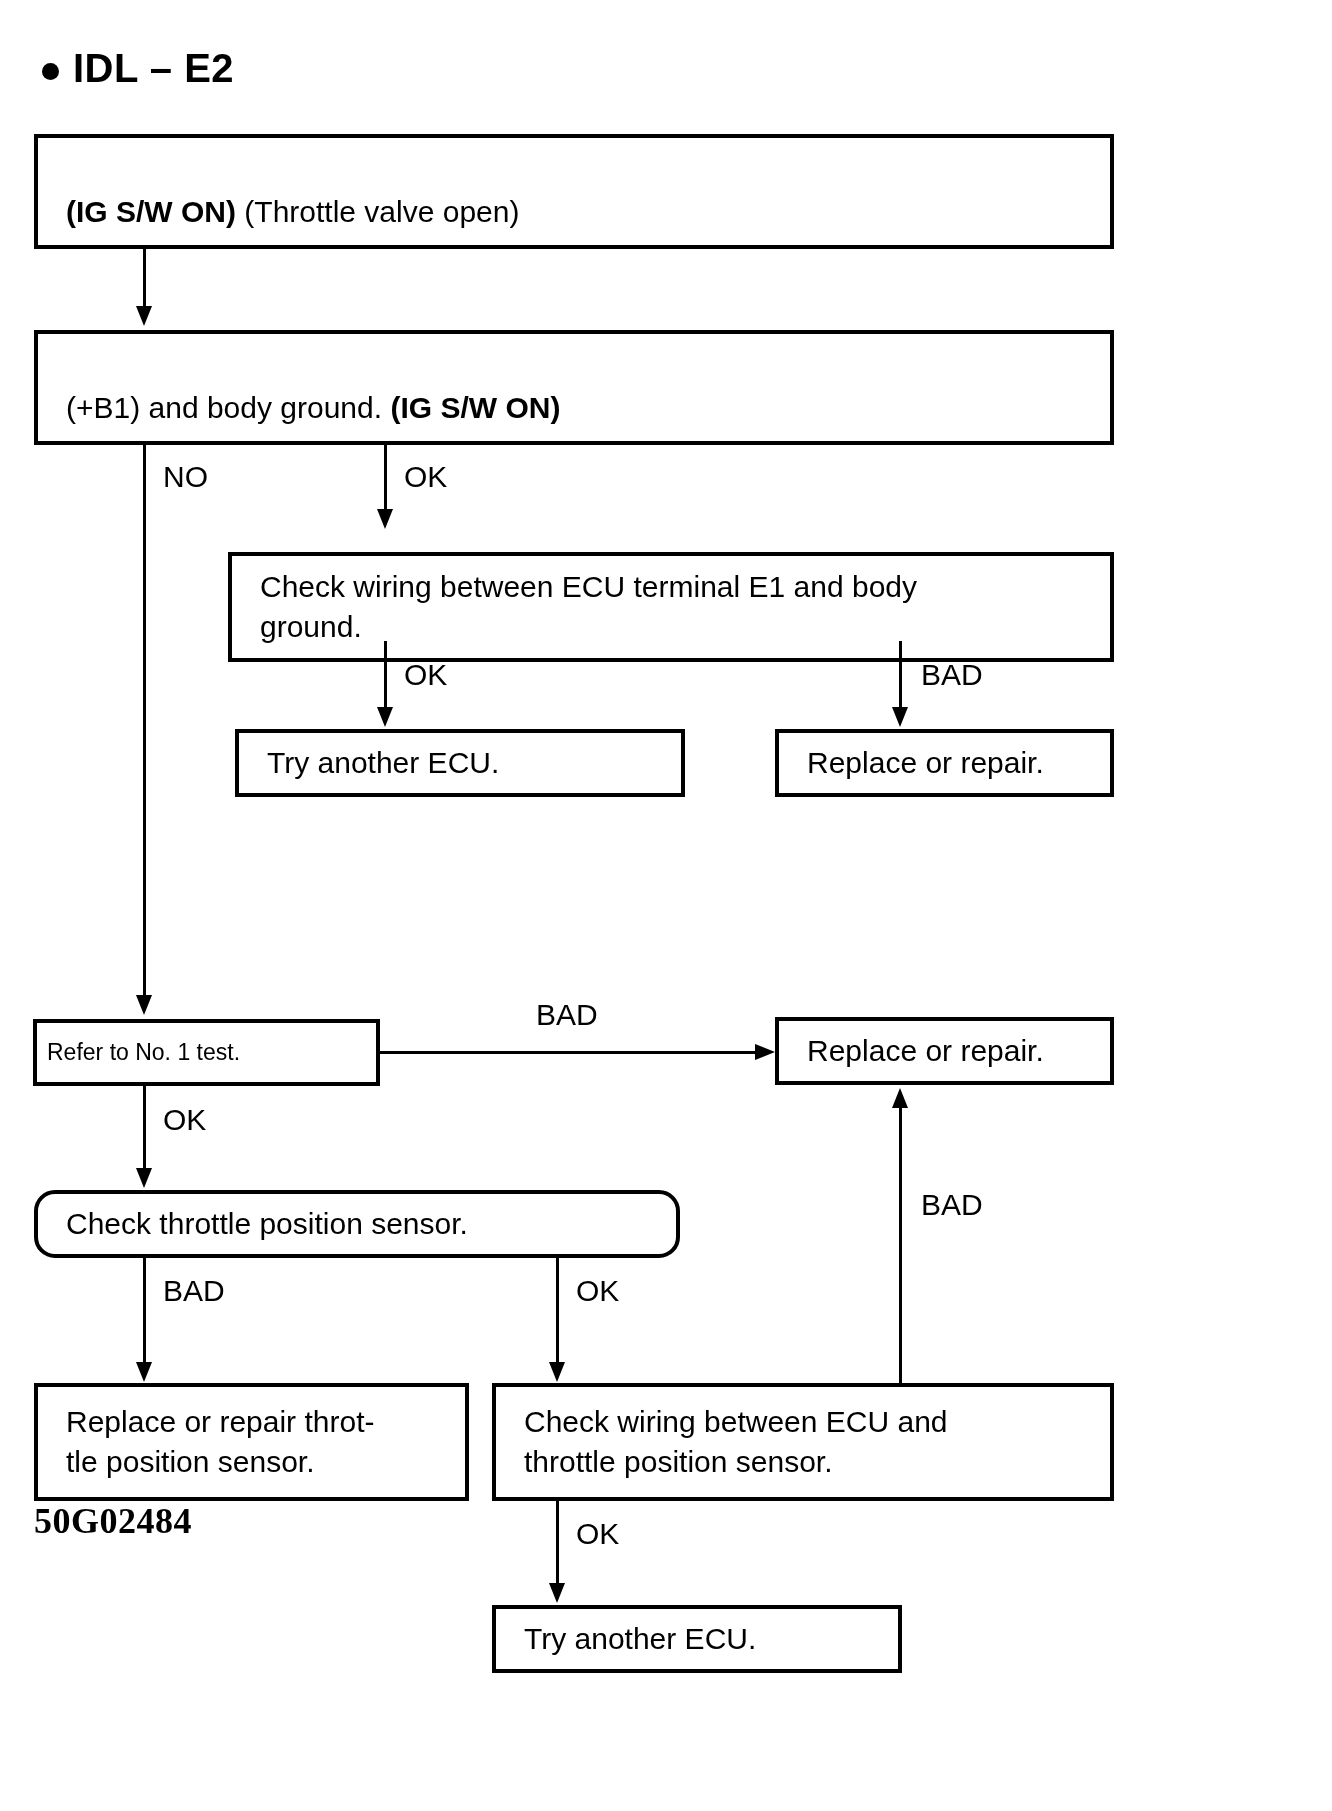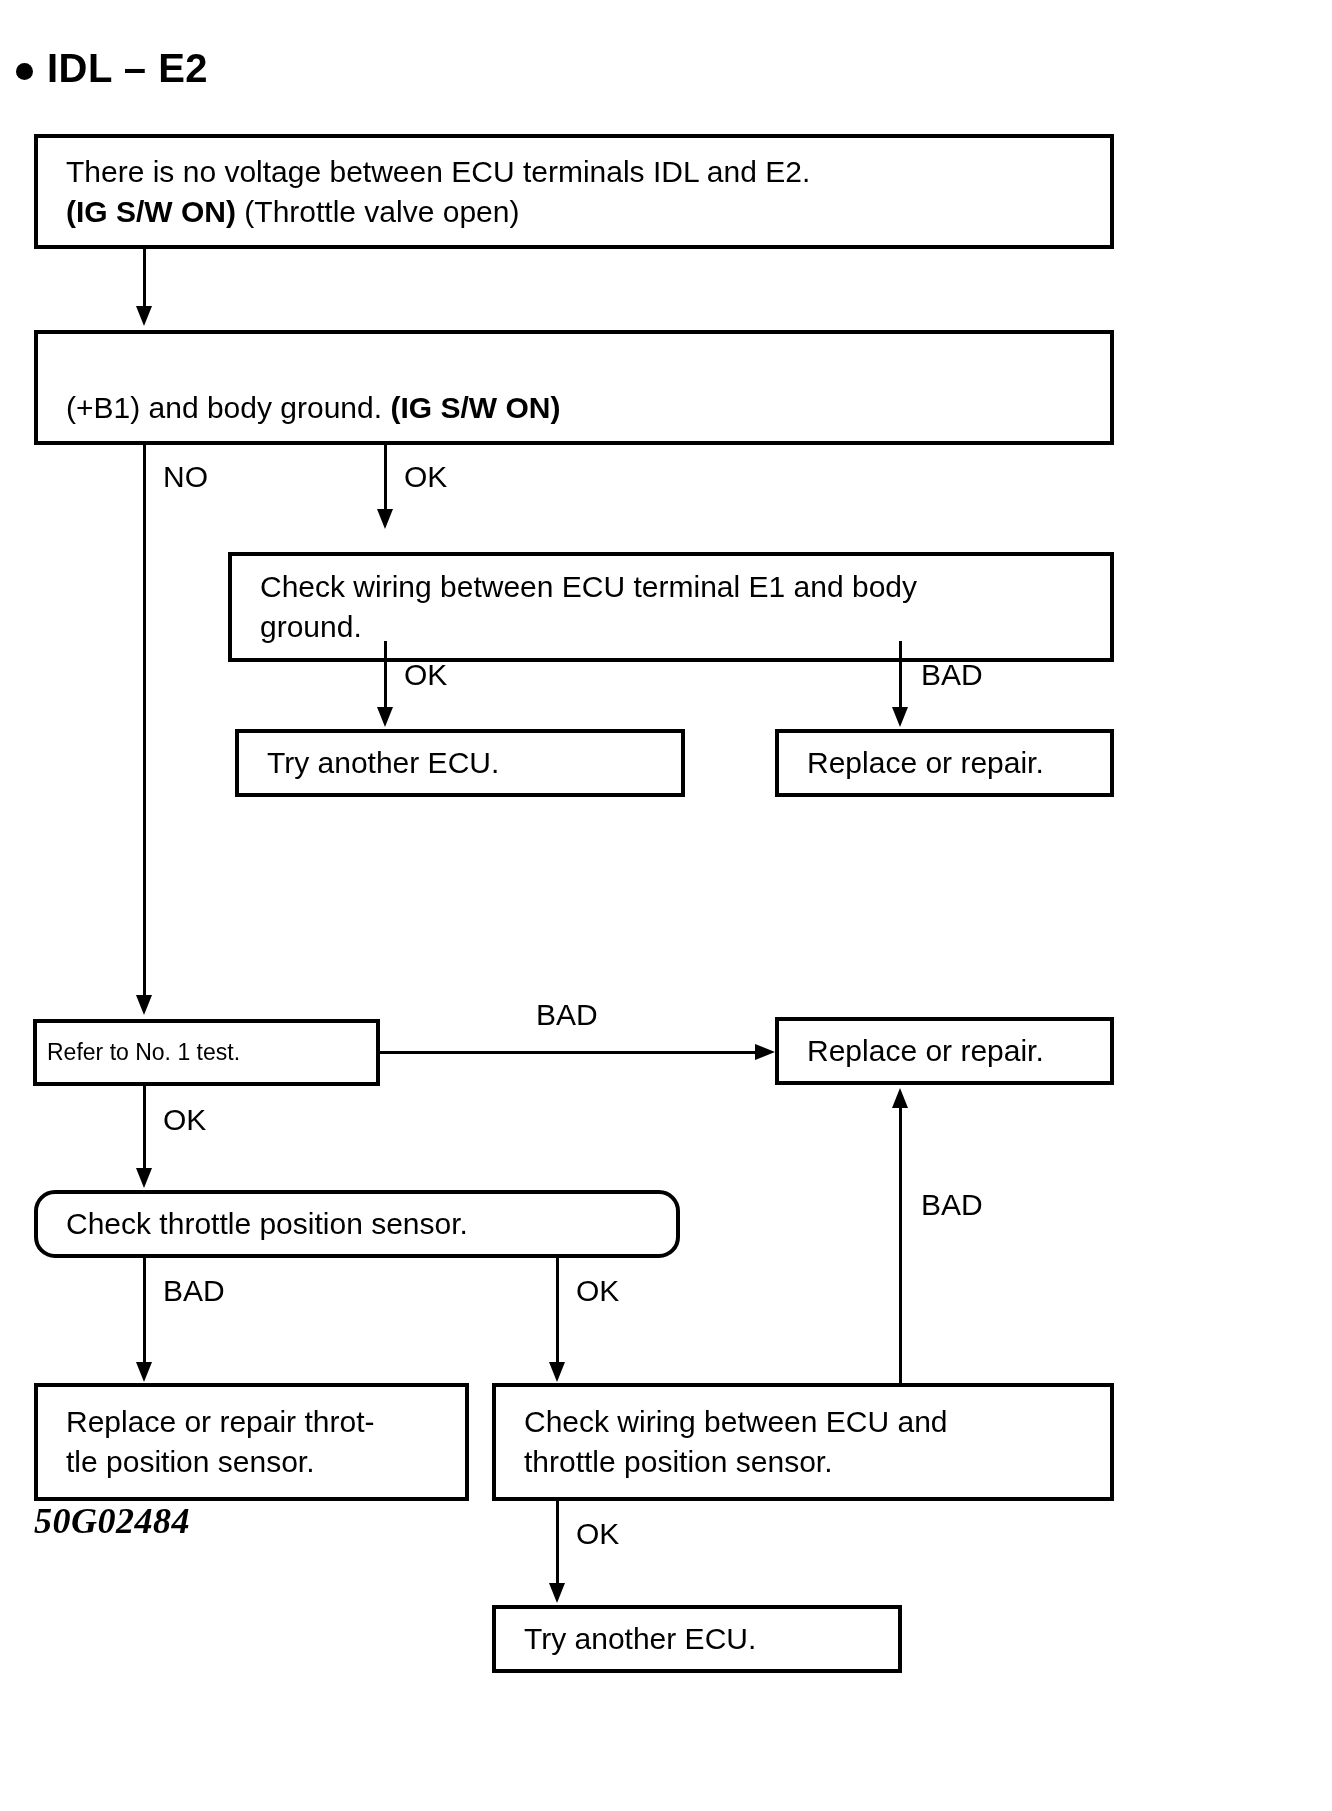--- a/index.html
+++ b/index.html
@@ -15,21 +15,21 @@
     position: relative;
     width: 1332px;
     height: 1811px;
     background: #ffffff;
     overflow: hidden;
   }
 
   
   .title-row {
     position: absolute;
-    left: 16px;
+    left: 42px;
     top: 48px;
     display: flex;
     align-items: center;
     gap: 14px;
   }
   .title-bullet {
     width: 17px;
     height: 17px;
     border-radius: 50%;
     background: #000;
@@ -109,39 +109,38 @@
     line-height: 1;
     white-space: pre;
   }
 
   
   .caption {
     position: absolute;
     left: 34px;
     top: 1500px;
     font-family: "Liberation Serif", serif;
-    font-style: italic;
     font-weight: bold;
     font-size: 36px;
     letter-spacing: 0.5px;
     white-space: pre;
   }
 </style>
 </head>
 <body>
 
 <div id="page">
 
   <div class="title-row">
     <span class="title-bullet"></span>
     <span class="title-text">IDL – E2</span>
   </div>
 
   <div class="box" style="left:34px; top:134px; width:1080px; height:115px;">
-    <div class="txt"><span>There is no voltage between ECU terminals IDL and E2.</span><br><b>(IG S/W ON)</b><span> (Throttle valve open)</span></div>
+    <div class="txt"><br><b>(IG S/W ON)</b><span> (Throttle valve open)</span></div>
   </div>
 
   <div class="vline" style="left:143px; top:249px; height:62px;"></div>
   <div class="arrow-down" style="left:136px; top:306px;"></div>
 
   <div class="box" style="left:34px; top:330px; width:1080px; height:115px;">
     <div class="txt"><br><span>(+B1) and body ground. </span><b>(IG S/W ON)</b></div>
   </div>
 
   <div class="vline" style="left:143px; top:445px; height:555px;"></div>

